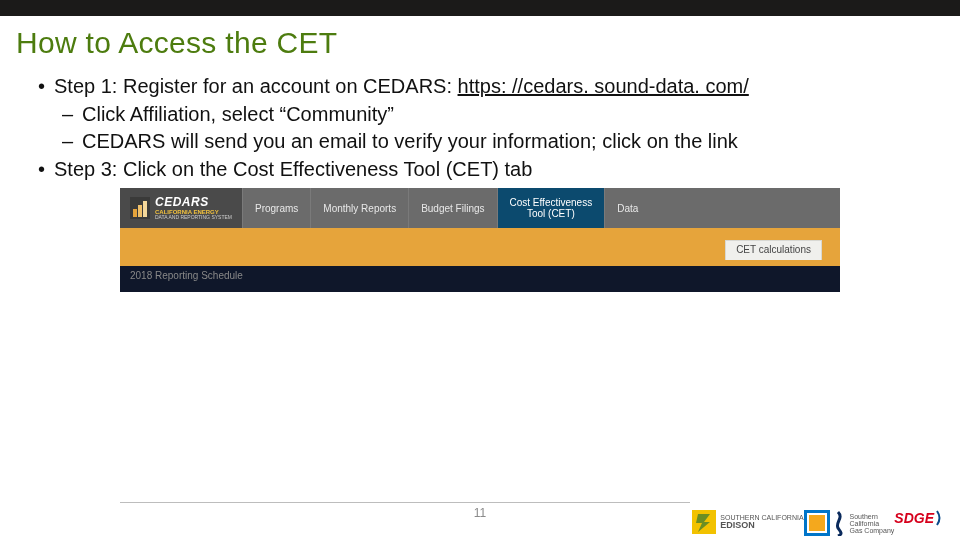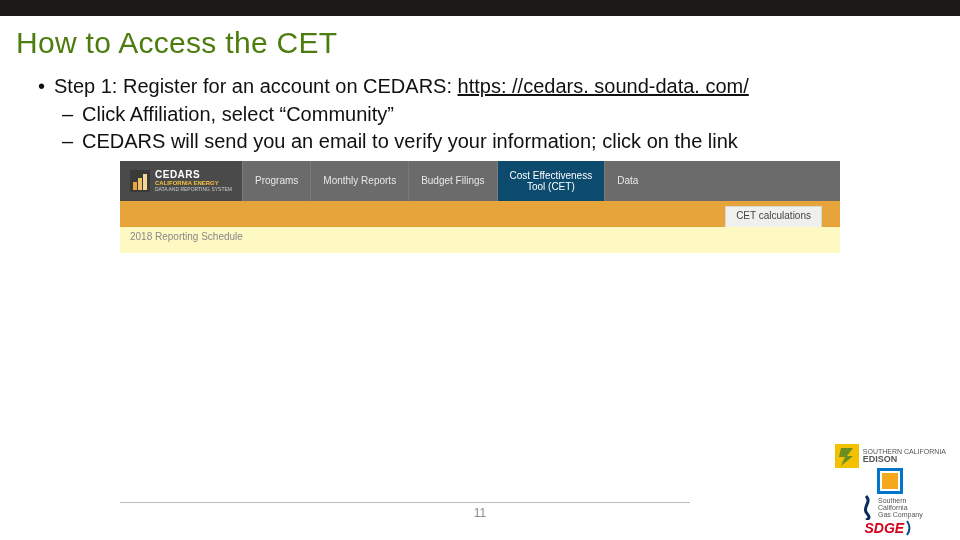--- a/index.html
+++ b/index.html
@@ -80,21 +80,21 @@
   .cedars-logo-box {
     display: flex;
     align-items: center;
     gap: 5px;
     padding: 0 10px;
     background: #4a4a4a;
     color: #fff;
   }
   .cedars-logo-box svg { display: block; }
   .cedars-logo-text { line-height: 1.05; }
-  .cedars-logo-text .big { font-size: 10px; font-weight: 700; letter-spacing: 0.5px; }
+  .cedars-logo-text .big { font-size: 12px; font-weight: 700; letter-spacing: 0.5px; font-style: italic; }
   .cedars-logo-text .sub { font-size: 6px; color: #f3c23e; font-weight: 600; }
   .cedars-logo-text .tiny { font-size: 5px; color: #ccc; }
   .nav-item {
     display: flex;
     align-items: center;
     justify-content: center;
     padding: 16px 12px;
     border-left: 1px solid #7a7a7a;
     color: #e8e8e8;
     text-align: center;
@@ -102,35 +102,36 @@
     cursor: pointer;
   }
   .nav-item.active {
     background: #0c4a6e;
     color: #fff;
   }
   .secondary-bar {
     display: flex;
     justify-content: flex-end;
     background: #e6a43b;
-    height: 26px;
+    height: 38px;
+    align-items: center;
   }
   .sec-pill {
     margin: 5px 18px 0 0;
     padding: 3px 10px;
     background: #f0f0ed;
     font-size: 10px;
     color: #444;
     border: 1px solid #d8d8d3;
     border-bottom: none;
     cursor: pointer;
   }
   .below {
     height: 22px;
-    background: #fef9c3;
+    background: #0f172a;
     padding: 4px 0 0 10px;
     font-size: 10px;
     color: #888;
   }
 
   
   .footer {
     position: absolute;
     left: 0;
     right: 0;
@@ -150,22 +151,21 @@
     left: 50%;
     transform: translateX(-50%);
     font-size: 12px;
     color: #8a8a8a;
   }
   .logos {
     position: absolute;
     right: 14px;
     bottom: 0;
     display: flex;
-    align-items: center;
-    flex-direction: column;
+    align-items: flex-start;
   }
   .logo-slot {
     display: flex;
     align-items: center;
     gap: 4px;
     font-size: 7px;
     color: #555;
     line-height: 1;
   }
   .logo-slot svg { display: block; }
@@ -181,20 +181,21 @@
 
   <div class="content">
 
     <p class="b1">
       <span>Step 1: Register for an account on CEDARS: </span><span class="linklike">https: //cedars. sound-data. com/</span>
     </p>
     <p class="b2">Click Affiliation, select “Community”</p>
     <p class="b2">CEDARS will send you an email to verify your information; click on the link</p>
 
 
+    <p class="b1">Step 3: Click on the Cost Effectiveness Tool (CET) tab</p>
 
     <div class="embed-wrap">
       <div class="cedars-bar">
         <div class="cedars-logo-box">
           <svg width="20" height="22">
             <rect x="0" y="0" width="20" height="22" fill="#3a3a39"></rect>
             <rect x="3" y="12" width="4" height="8" fill="#e6a43b"></rect>
             <rect x="8" y="8" width="4" height="12" fill="#efc06a"></rect>
             <rect x="13" y="4" width="4" height="16" fill="#f3d79a"></rect>
           </svg>

